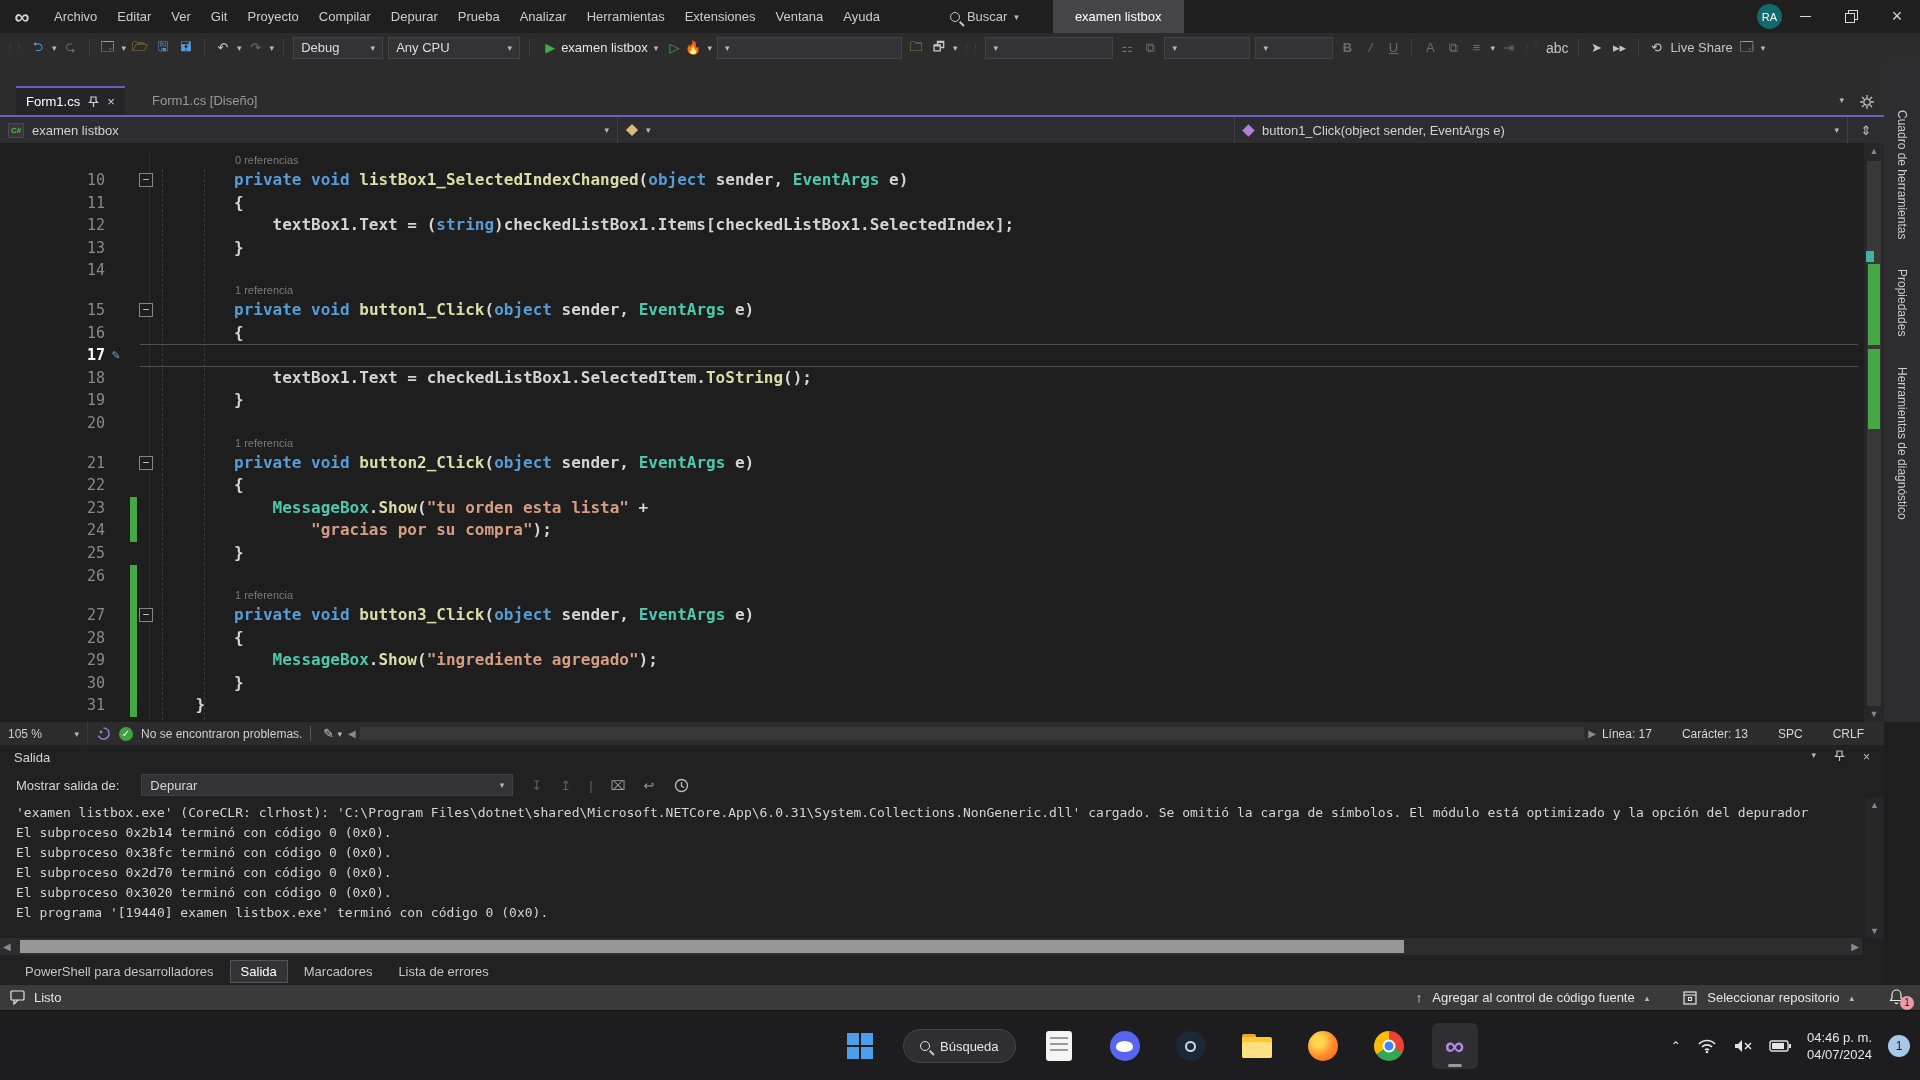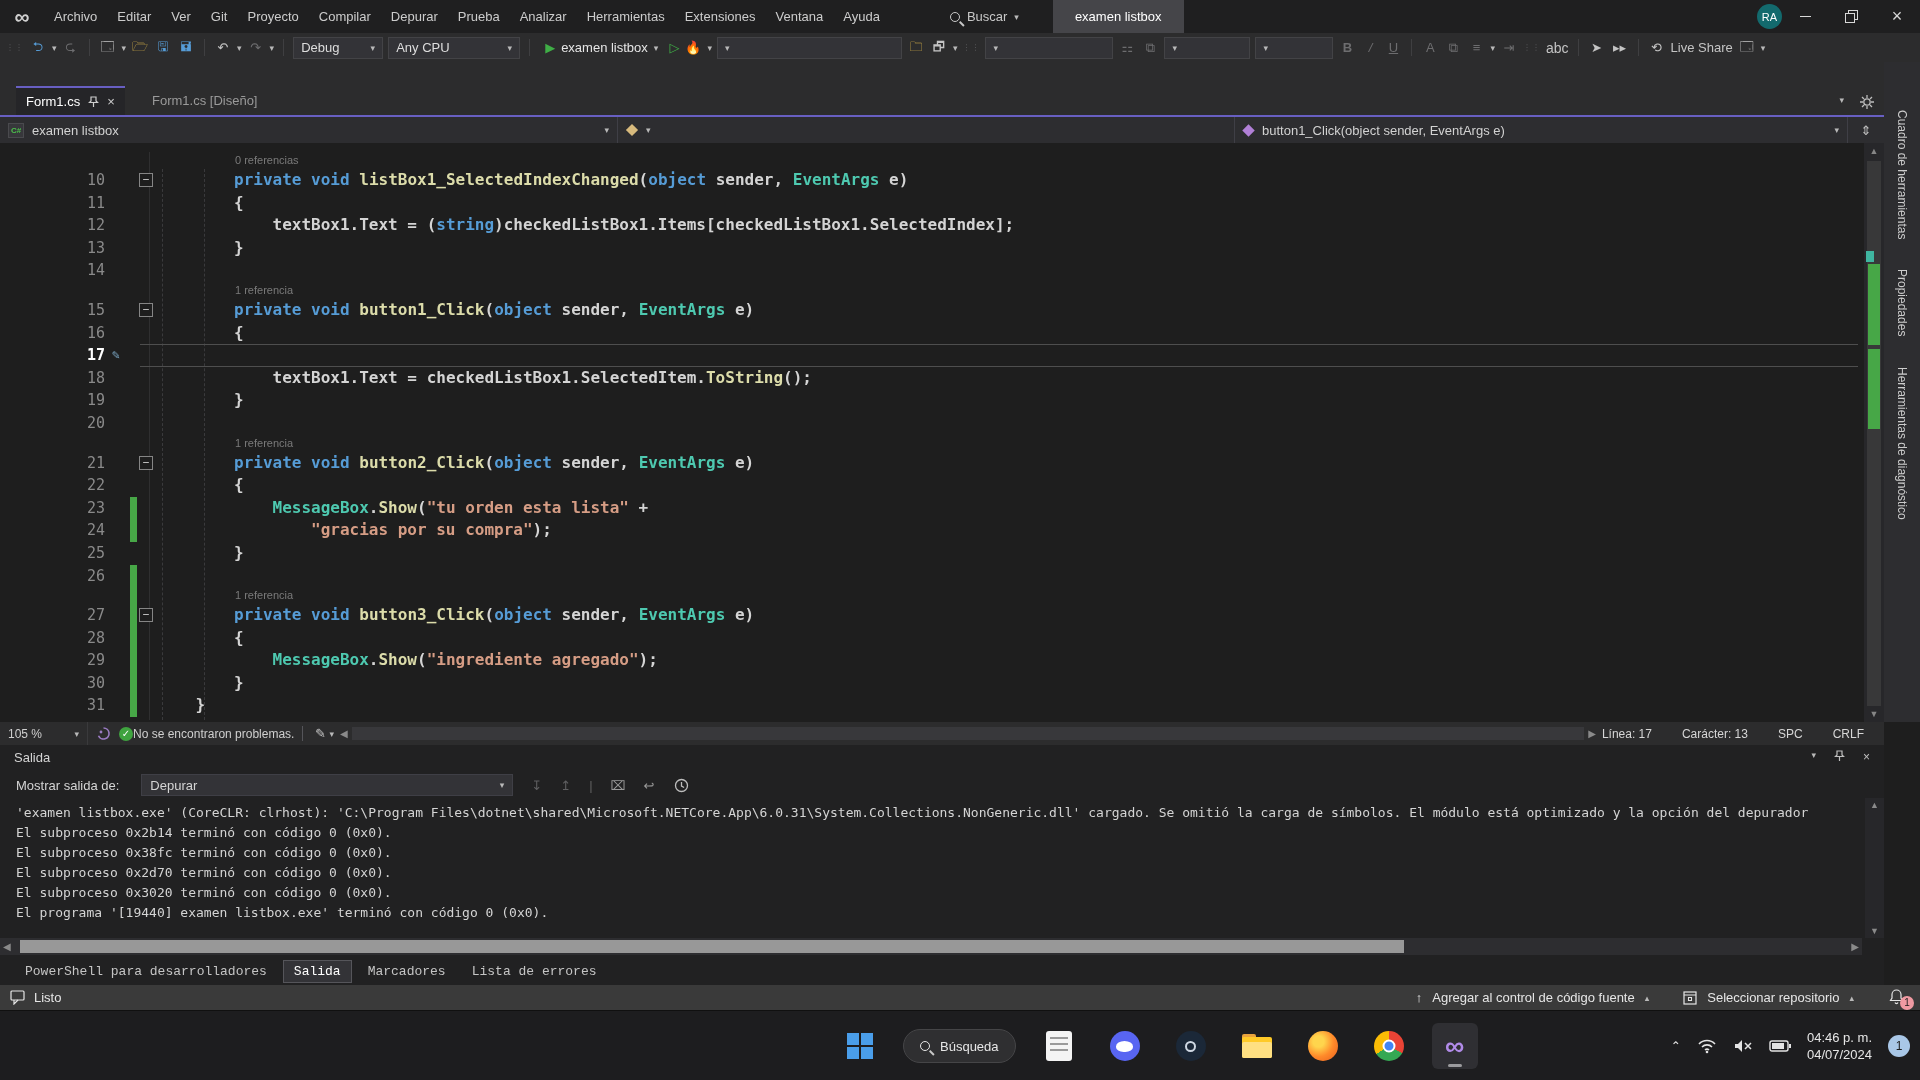--- a/index.html
+++ b/index.html
@@ -116,21 +116,21 @@
   #out-lines { position:absolute; left:16px; top:58px; width:1840px; height:136px; overflow:hidden;
                font-family:"DejaVu Sans Mono", monospace; font-size:13px; line-height:20px; white-space:pre; }
   #out-vscroll { position:absolute; right:0; top:53px; width:19px; height:140px; background:#27272a; }
   #out-vscroll .arr { position:absolute; left:0; width:19px; text-align:center; color:#8a8a8a; font-size:9px; }
   #out-hscroll { position:absolute; left:0; bottom:2px; width:1862px; height:17px; background:#2d2d30; }
   #out-hthumb { position:absolute; left:20px; top:2px; width:1384px; height:13px; background:#989898; }
 
   
   #panel-tabs { position:absolute; left:0; top:957px; width:1884px; height:28px; background:#212122;
                 display:flex; align-items:center; gap:6px; padding-left:15px; font-size:13px; color:#c5c5c5; }
-  .ptab { padding:3px 10px;font-family:Liberation Mono, monospace; }
+  .ptab { padding:3px 10px; }
   .ptab.active { border:1px solid #55555a; background:#333337; color:#ffffff; }
 
   
   #statusbar { position:absolute; left:0; top:985px; width:1920px; height:25px; background:#3a3a3a;
                display:flex; align-items:center; color:#e6e6e6; font-size:13px; padding:0 10px; }
   #statusbar .right { margin-left:auto; display:flex; align-items:center; gap:10px; }
   .sb-sep { width:14px; }
   .bell-wrap { position:relative; width:22px; height:20px; }
   .badge-pink { position:absolute; right:-4px; bottom:-2px; width:14px; height:14px; border-radius:50%;
                 background:#ef9aa2; color:#1d1d1d; font-size:10px; display:flex; align-items:center;
@@ -449,21 +449,21 @@
   <div id="ed-status">
     <div id="zoom-dd">
       <span class="lbl">105 %</span>
       <span class="caret">▾</span>
     </div>
     <svg width="15" height="15" viewBox="0 0 15 15" style="margin:0 8px">
       <path d="M7.5 2a5.5 5.5 0 1 1-5 7.7" fill="none" stroke="#9b7cc4" stroke-width="1.6"></path>
       <circle cx="5" cy="6" r="1.4" fill="#9b7cc4"></circle>
     </svg>
     <span class="checkcircle">✓</span>
-    <span style="margin-left:0">No se encontraron problemas.</span>
+    <span style="margin-left:8px">No se encontraron problemas.</span>
     <span class="vdiv"></span>
     <span class="tb-i">✎</span>
     <span class="caret">▾</span>
     <div id="htrack">
       <span class="harr" style="left:2px">◀</span>
       <div id="hthumb"></div>
       <span class="harr" style="right:2px">▶</span>
     </div>
     <div id="ed-right-status">
       <span>Línea: 17</span>

